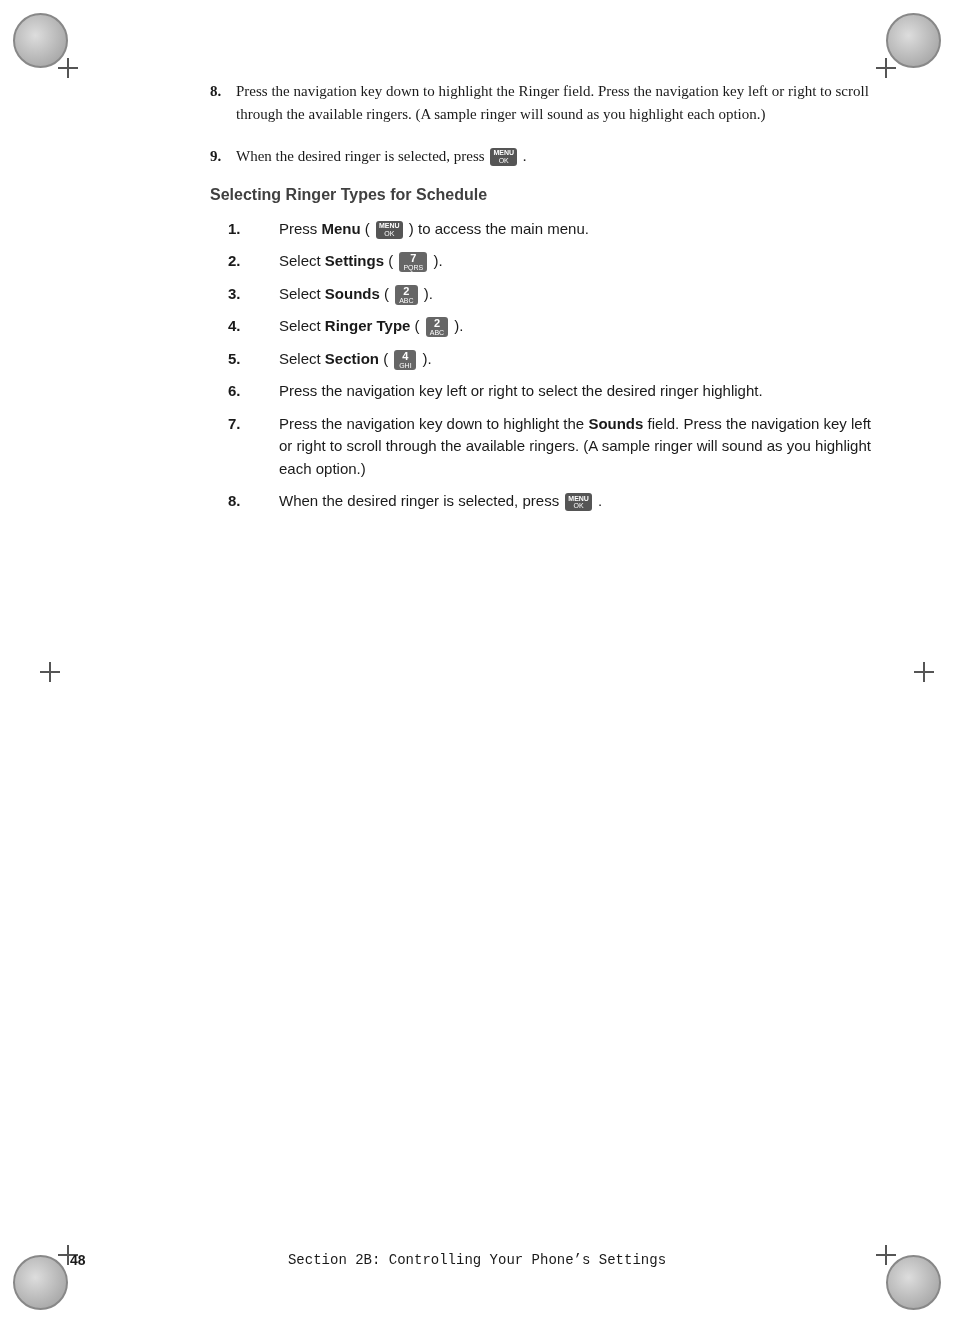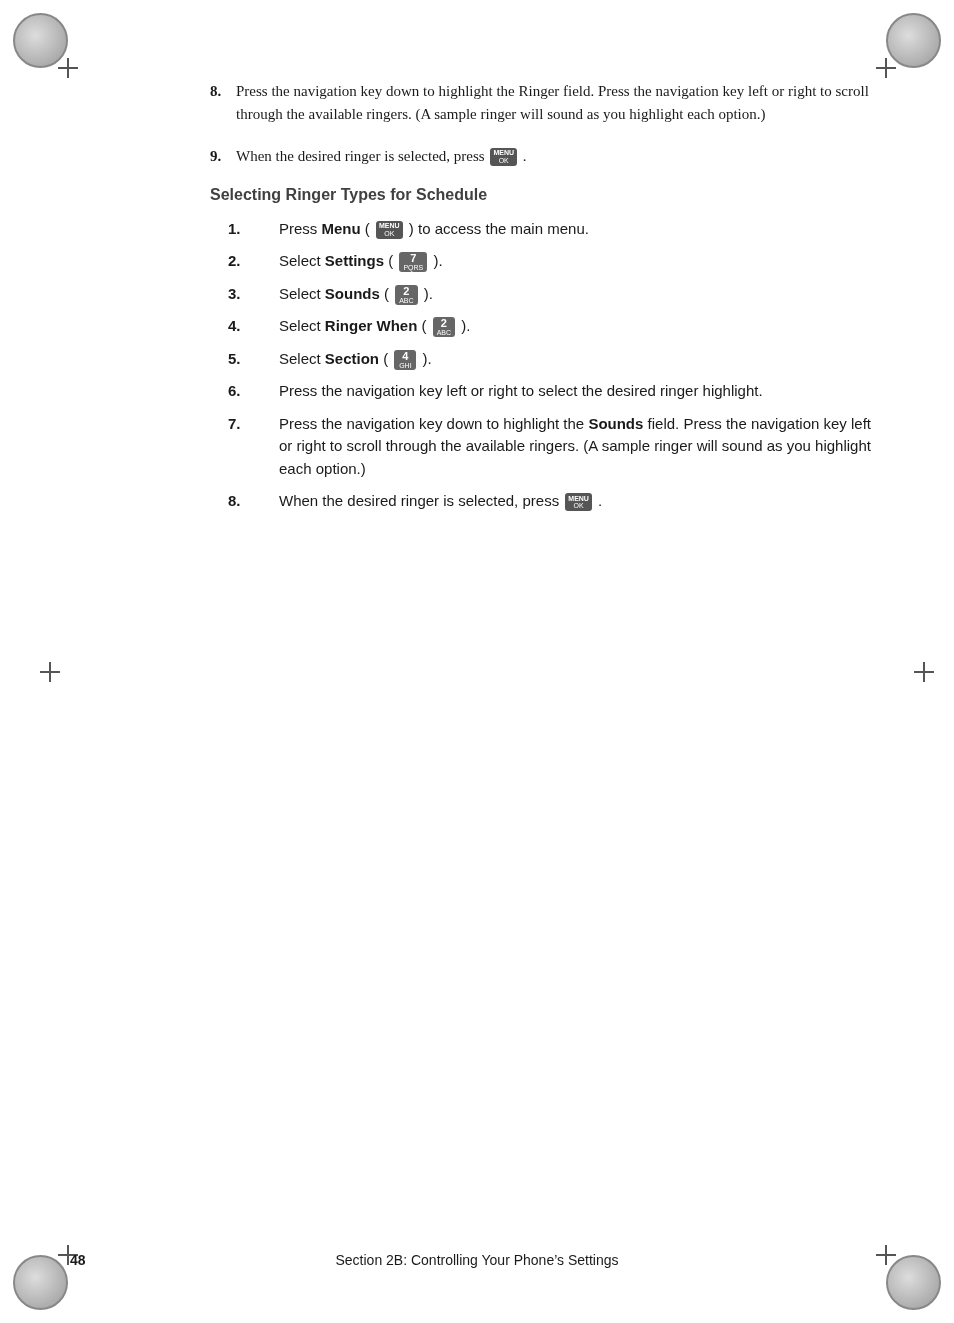--- a/index.html
+++ b/index.html
@@ -146,21 +146,21 @@
     .footer-page-num {
       position: absolute;
       left: 70px;
       font-size: 14px;
       font-family: Arial, sans-serif;
       font-weight: bold;
       color: #1a1a1a;
     }
     .footer-text {
       font-size: 14px;
-      font-family: Liberation Sans, sans-serif;
+      font-family: Liberation Mono, monospace;
       color: #1a1a1a;
     }
 
     .inline-key {
       display: inline-flex;
       flex-direction: column;
       align-items: center;
       justify-content: center;
       background: #666;
       color: #fff;
@@ -292,21 +292,21 @@
             <span class="key-num">2</span>
             <span class="key-sub">ABC</span>
           </span>
           ).
         </span>
       </div>
 
       <div class="sub-step-item">
         <span class="sub-step-num">4.</span>
         <span class="sub-step-text">
-          Select <b>Ringer When</b> (
+          Select <b>Ringer Type</b> (
           <span class="inline-key">
             <span class="key-num">2</span>
             <span class="key-sub">ABC</span>
           </span>
           ).
         </span>
       </div>
 
       <div class="sub-step-item">
         <span class="sub-step-num">5.</span>

